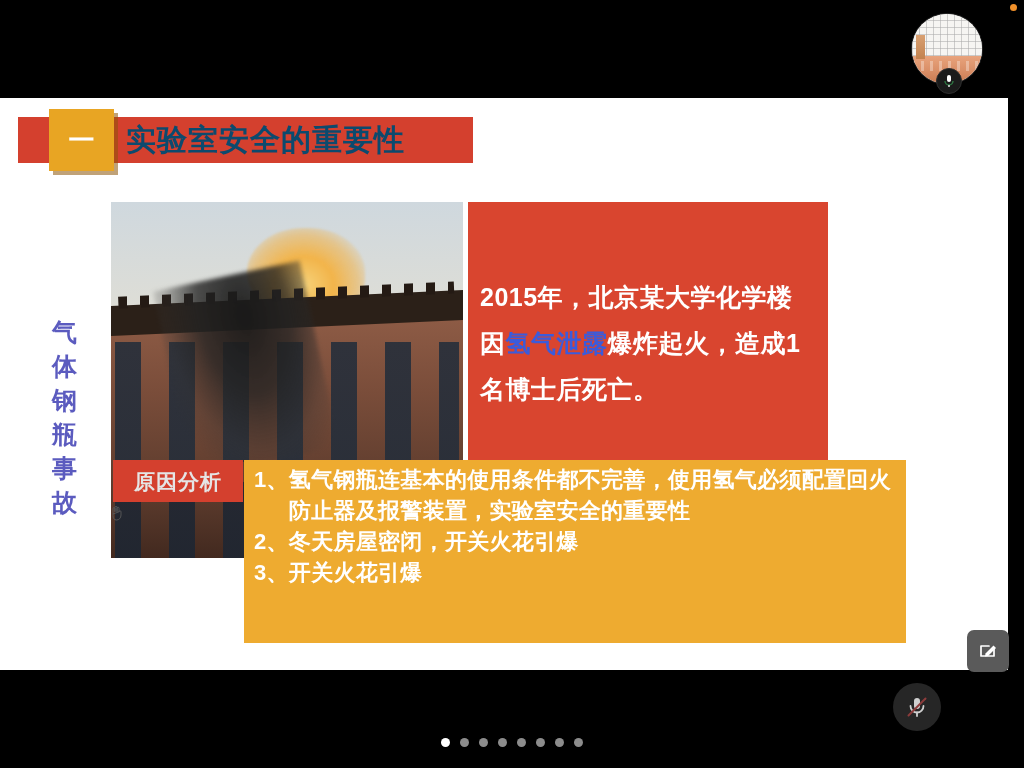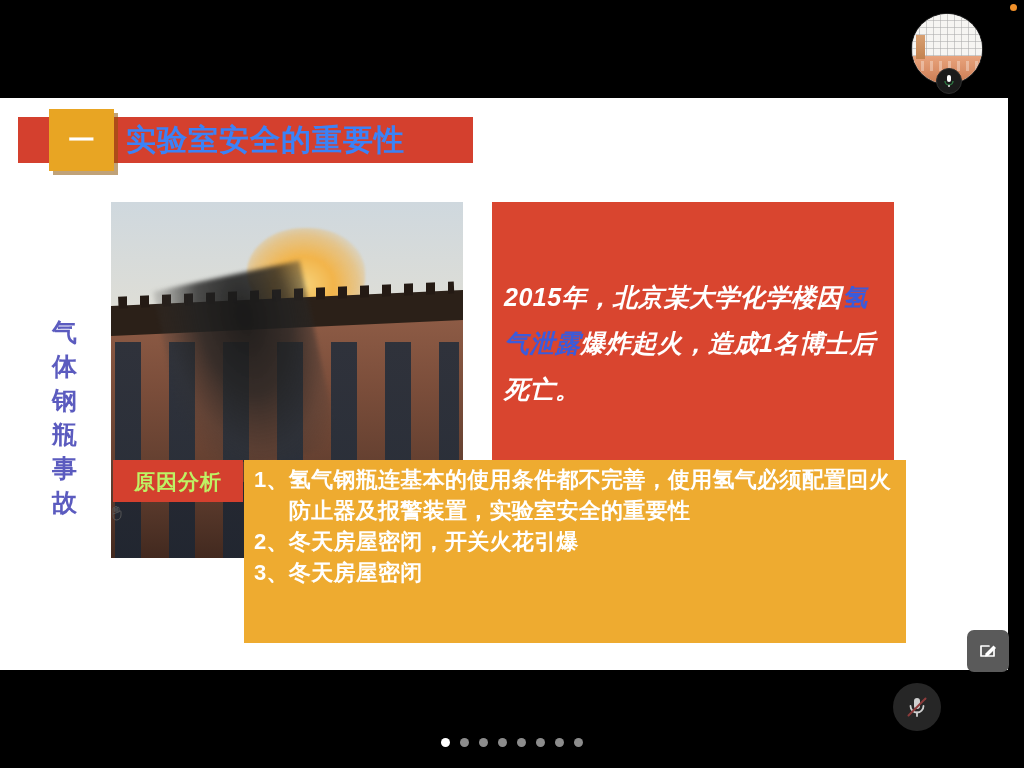--- a/index.html
+++ b/index.html
@@ -140,21 +140,21 @@
   .sec-badge-num {
     color: #ffffff;
     font-size: 26px;
     font-weight: bold;
     line-height: 1;
   }
   .sec-title {
     position: absolute;
     left: 108px;
     top: 3px;
-    color: #3b82f6;
+    color: #0c4a6e;
     font-size: 30px;
     font-weight: bold;
     letter-spacing: 1px;
     line-height: 40px;
     white-space: nowrap;
   }
 
   
   .vert-label {
     position: absolute;
@@ -274,26 +274,25 @@
     position: absolute;
     left: 2px; top: 3px;
     width: 7px; height: 5px;
     border-radius: 3px;
     background: #7b8288;
   }
 
   
   .quote-box {
     position: absolute;
-    left: 492px;
+    left: 468px;
     top: 104px;
-    width: 402px;
+    width: 360px;
     height: 356px;
     background: #d9452f;
-    font-style: italic;
   }
   .quote-text {
     position: absolute;
     left: 12px;
     right: 12px;
     top: 72px;
     color: #ffffff;
     font-size: 25px;
     font-weight: bold;
     line-height: 46px;
@@ -307,21 +306,21 @@
     left: 113px;
     top: 362px;
     width: 130px;
     height: 42px;
     background: #d4402e;
     display: flex;
     align-items: center;
     justify-content: center;
   }
   .cause-tag-text {
-    color: #bef264;
+    color: #e5e5e5;
     font-size: 21px;
     font-weight: bold;
     letter-spacing: 1px;
     line-height: 1;
   }
 
   
   .reasons {
     position: absolute;
     left: 244px;
@@ -468,21 +467,21 @@
       <div class="reason-row">
         <span class="reason-num">1、</span>
         <span class="reason-body">氢气钢瓶连基本的使用条件都不完善，使用氢气必须配置回火防止器及报警装置，实验室安全的重要性</span>
       </div>
       <div class="reason-row">
         <span class="reason-num">2、</span>
         <span class="reason-body">冬天房屋密闭，开关火花引爆</span>
       </div>
       <div class="reason-row">
         <span class="reason-num">3、</span>
-        <span class="reason-body">冬天房屋密闭</span>
+        <span class="reason-body">开关火花引爆</span>
       </div>
     </div>
 
     <div class="cursor-hand">
       <svg width="14" height="16" viewBox="0 0 14 16" aria-hidden="true">
         <path d="M3 9V3.6a1 1 0 0 1 2 0v3.2m0 0V2.4a1 1 0 0 1 2 0v4.4m0 0V3.2a1 1 0 0 1 2 0v3.6m0 0a1 1 0 0 1 2 0V10c0 3-2 5-4.5 5S3 13 3 10.5V9z" fill="none" stroke="#5a5a5a" stroke-width="0.9"></path>
       </svg>
     </div>
 
   </div>

